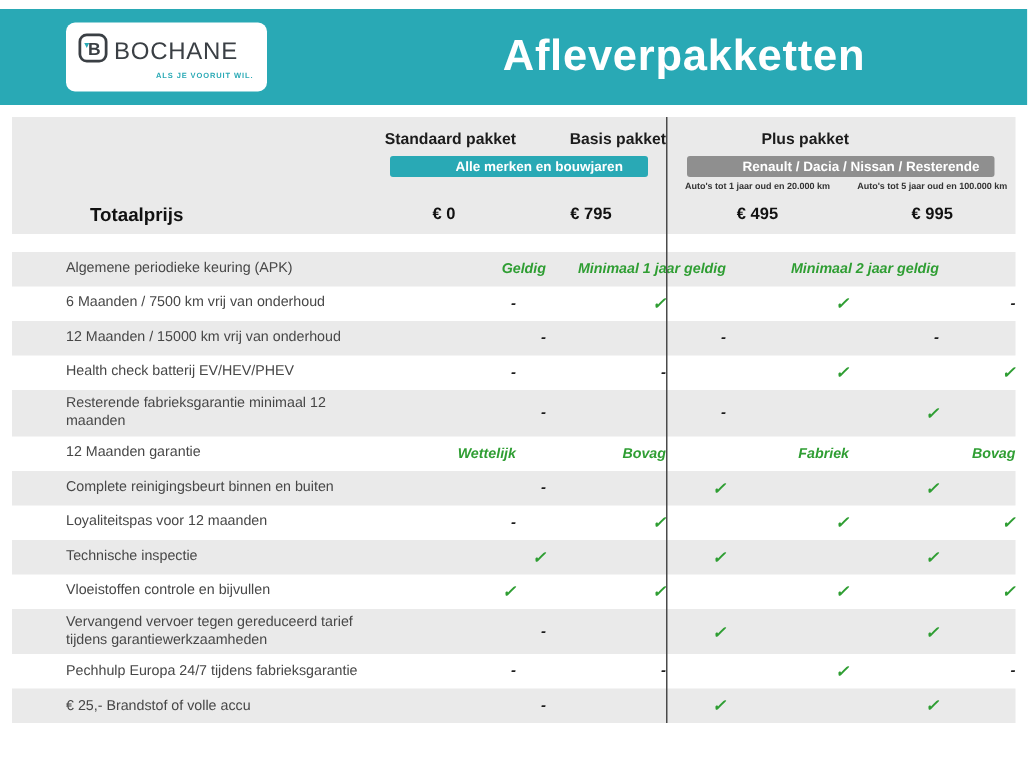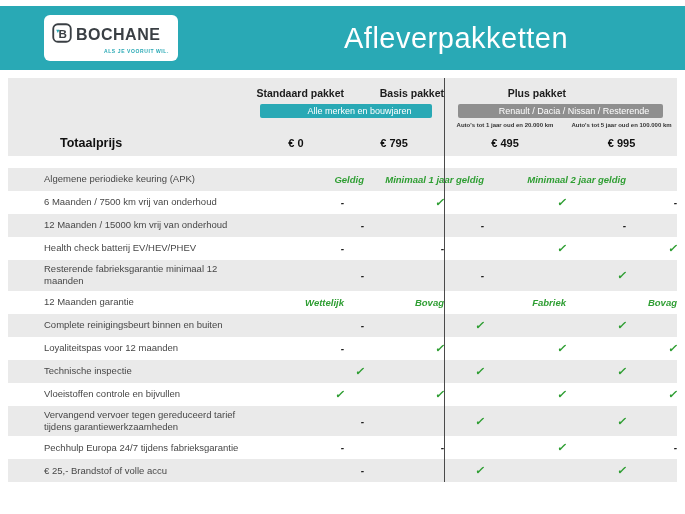--- a/index.html
+++ b/index.html
@@ -12,44 +12,44 @@
     position:absolute; top:6px; left:0; right:0; height:64px;
     background:var(--teal, #29a9b5);
   }
   .logo {
     position:absolute; left:44px; top:9px; width:134px; height:46px;
     background:#fff; border-radius:6px;
     display:flex; flex-direction:column; justify-content:center;
     padding:3px 9px 3px 8px;
   }
   .logo-row { display:flex; align-items:center; gap:4px; }
-  .logo-text { font-weight:bold; font-size:16px; color:#3a3f44; letter-spacing:0.5px; }
+  .logo-text { font-weight:normal; font-size:16px; color:#3a3f44; letter-spacing:0.5px; }
   .logo-tagline {
     font-size:5px; font-weight:bold; letter-spacing:0.6px;
     color:var(--teal, #29a9b5); align-self:flex-end; margin-top:1px;
   }
   .title {
     position:absolute; left:456px; top:50%; transform:translate(-50%,-50%);
-    color:#ffffff; font-size:29px; font-weight:normal; letter-spacing:0.5px;
+    color:#ffffff; font-size:29px; font-weight:bold; letter-spacing:0.5px;
     white-space:nowrap;
   }
 
   
   .tablewrap { position:absolute; top:78px; left:8px; width:669px; }
   .grid { display:grid; grid-template-columns:240px 96px 100px 122px 111px; }
   .divider {
     position:absolute; left:436px; top:0; bottom:0; width:1px; background:#4a4a4a;
   }
   .head-band { background:var(--rowgray, #eaeaea); padding-top:7px; }
   .cols-row { height:16px; align-items:center; }
   .colname { text-align:right; font-weight:bold; font-size:10.5px; color:#1c1c1c; }
   .badge-row { margin-top:3px; }
   .badge {
     height:14px; display:flex; align-items:center; justify-content:center;
-    color:#fff; font-weight:normal; font-size:9px; border-radius:2px; white-space:nowrap;padding-left:27px;
+    color:#fff; font-weight:bold; font-size:9px; border-radius:2px; white-space:nowrap;padding-left:27px;
   }
   .badge.teal { grid-column:2/4; margin:0 12px; background:var(--teal, #29a9b5); }
   .badge.gray { grid-column:4/6; margin:0 14px; background:var(--badgegray, #8f8f8f); }
   .subcap-row { margin-top:2px; height:10px; align-items:center; }
   .subcap { text-align:center; font-size:6px; font-weight:bold; color:#333; }
   .subcap.c4 { grid-column:4; }
   .subcap.c5 { grid-column:5; }
   .price-row { height:26px; align-items:center; }
   .price-label { font-weight:bold; font-size:12.5px; color:#111; padding-left:52px; }
   .price { text-align:center; font-weight:bold; font-size:11px; color:#111; }

